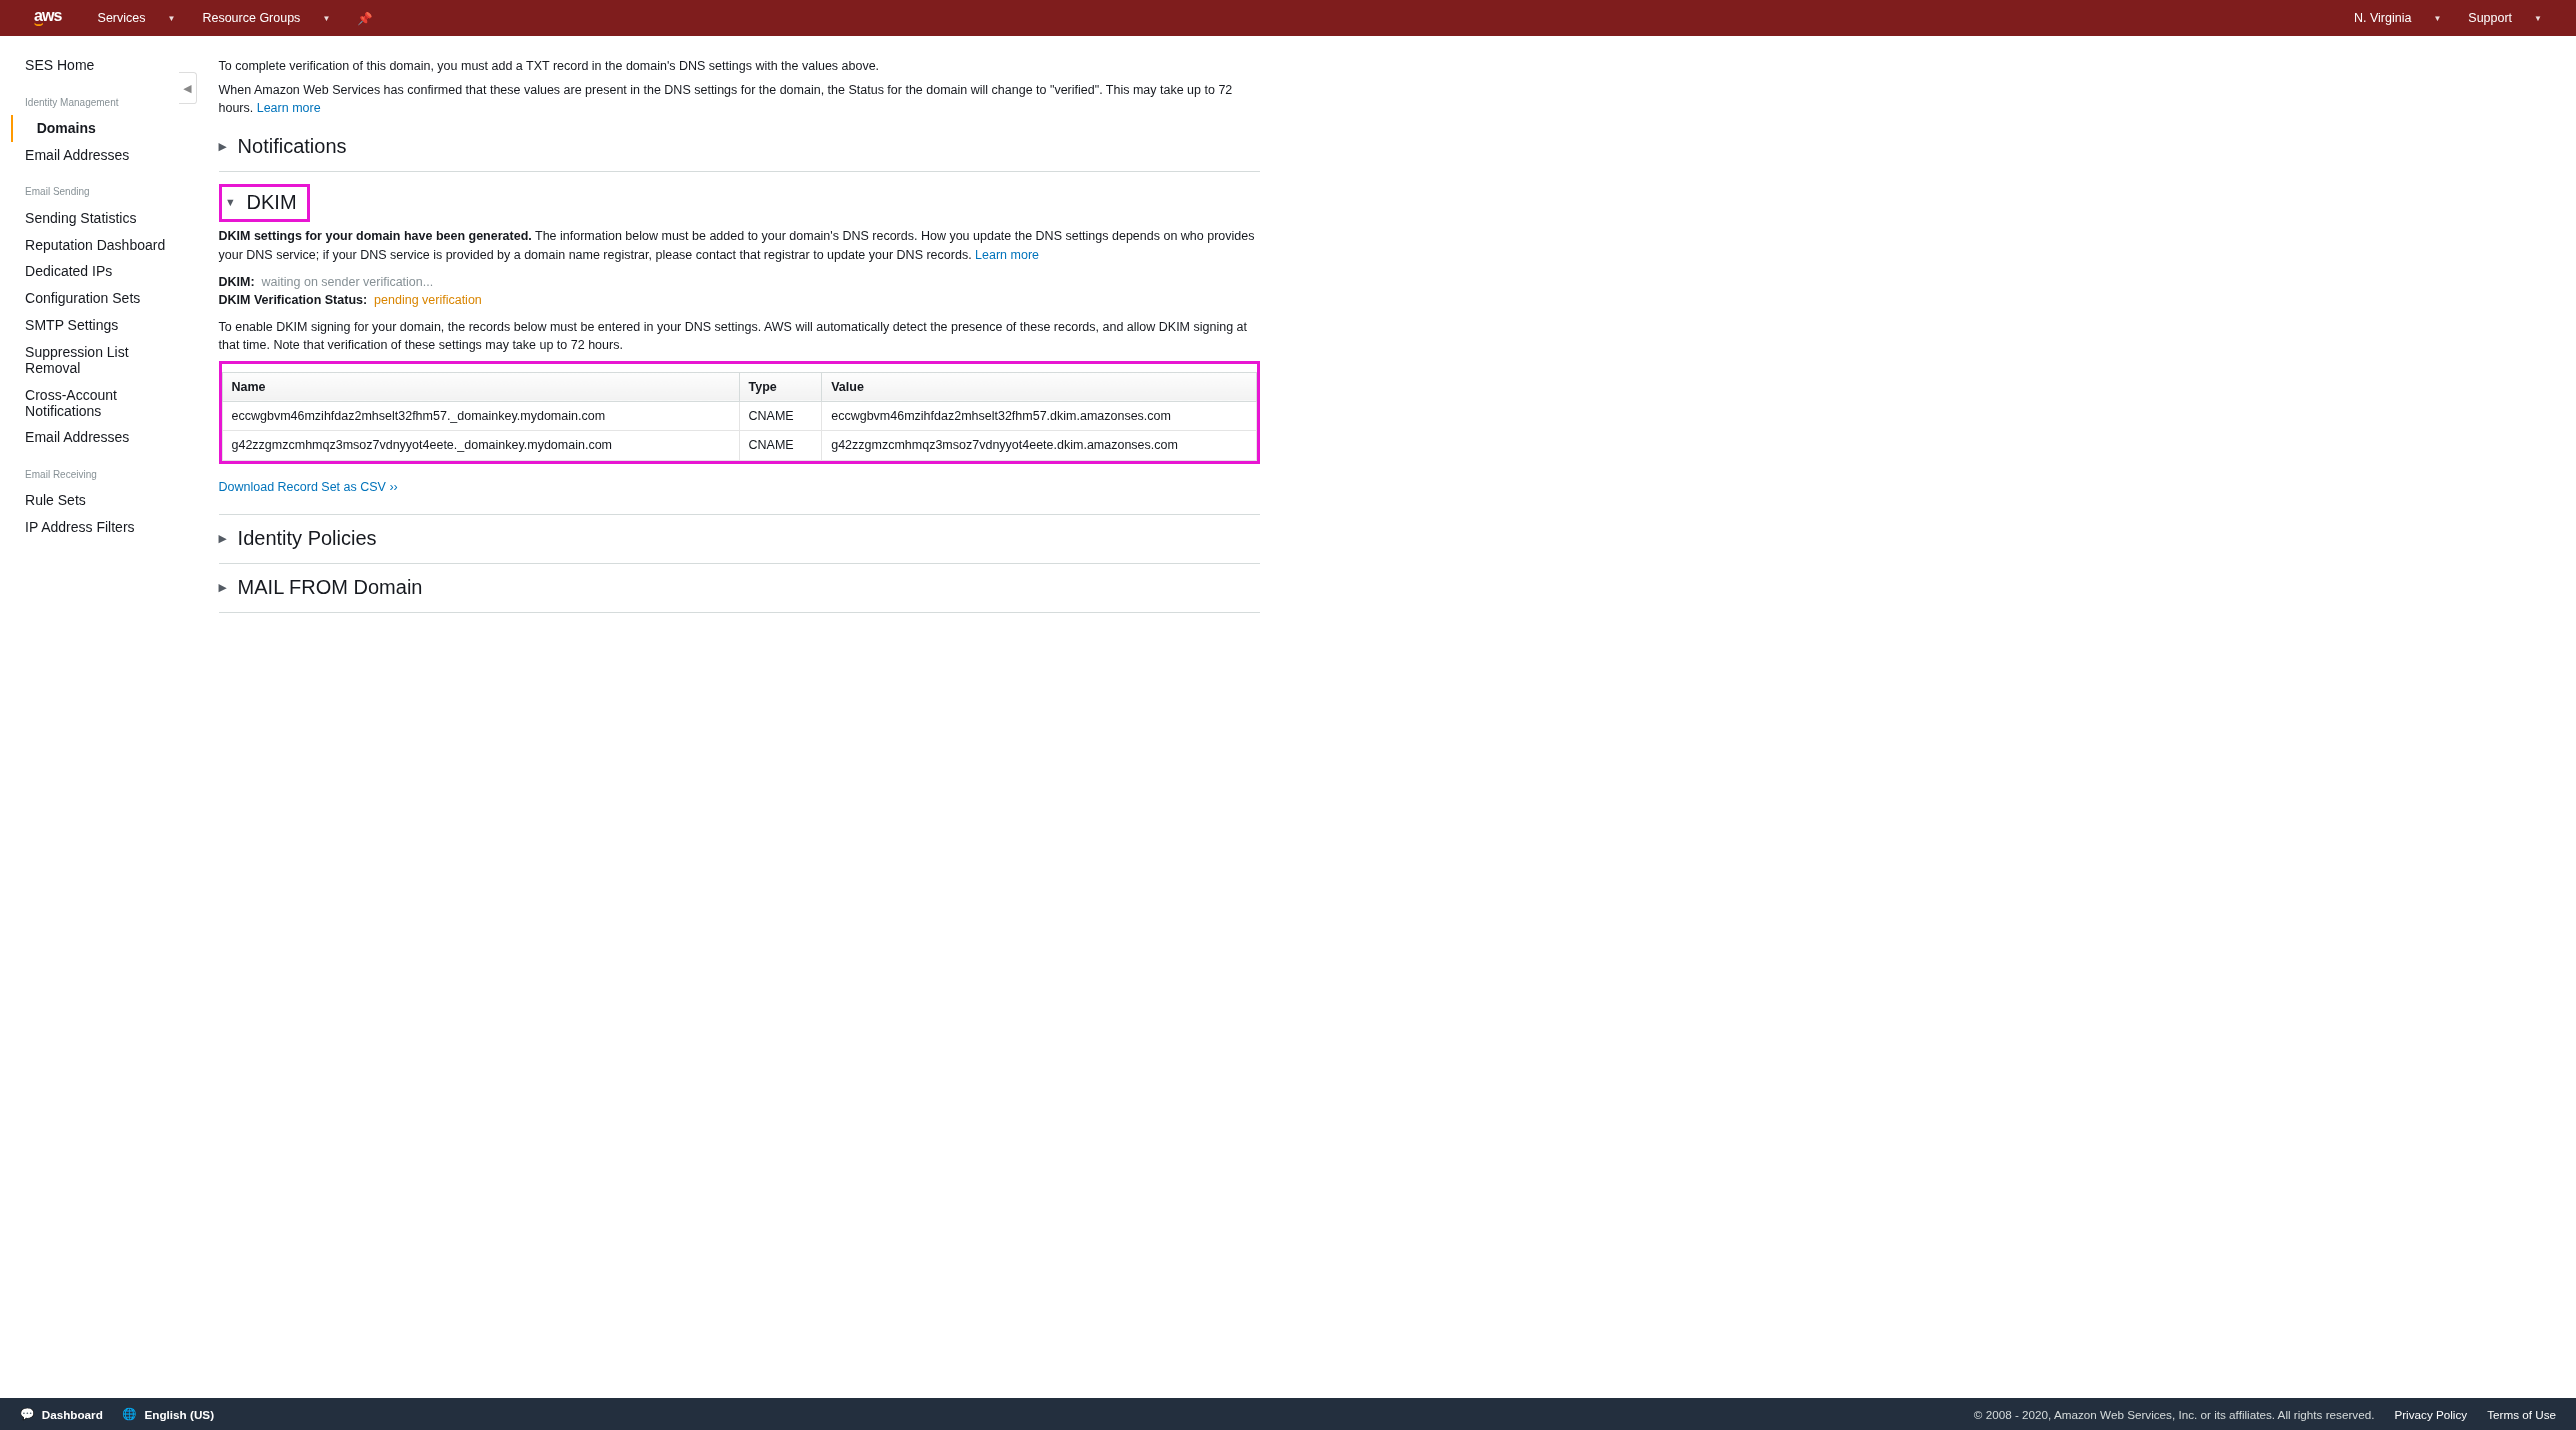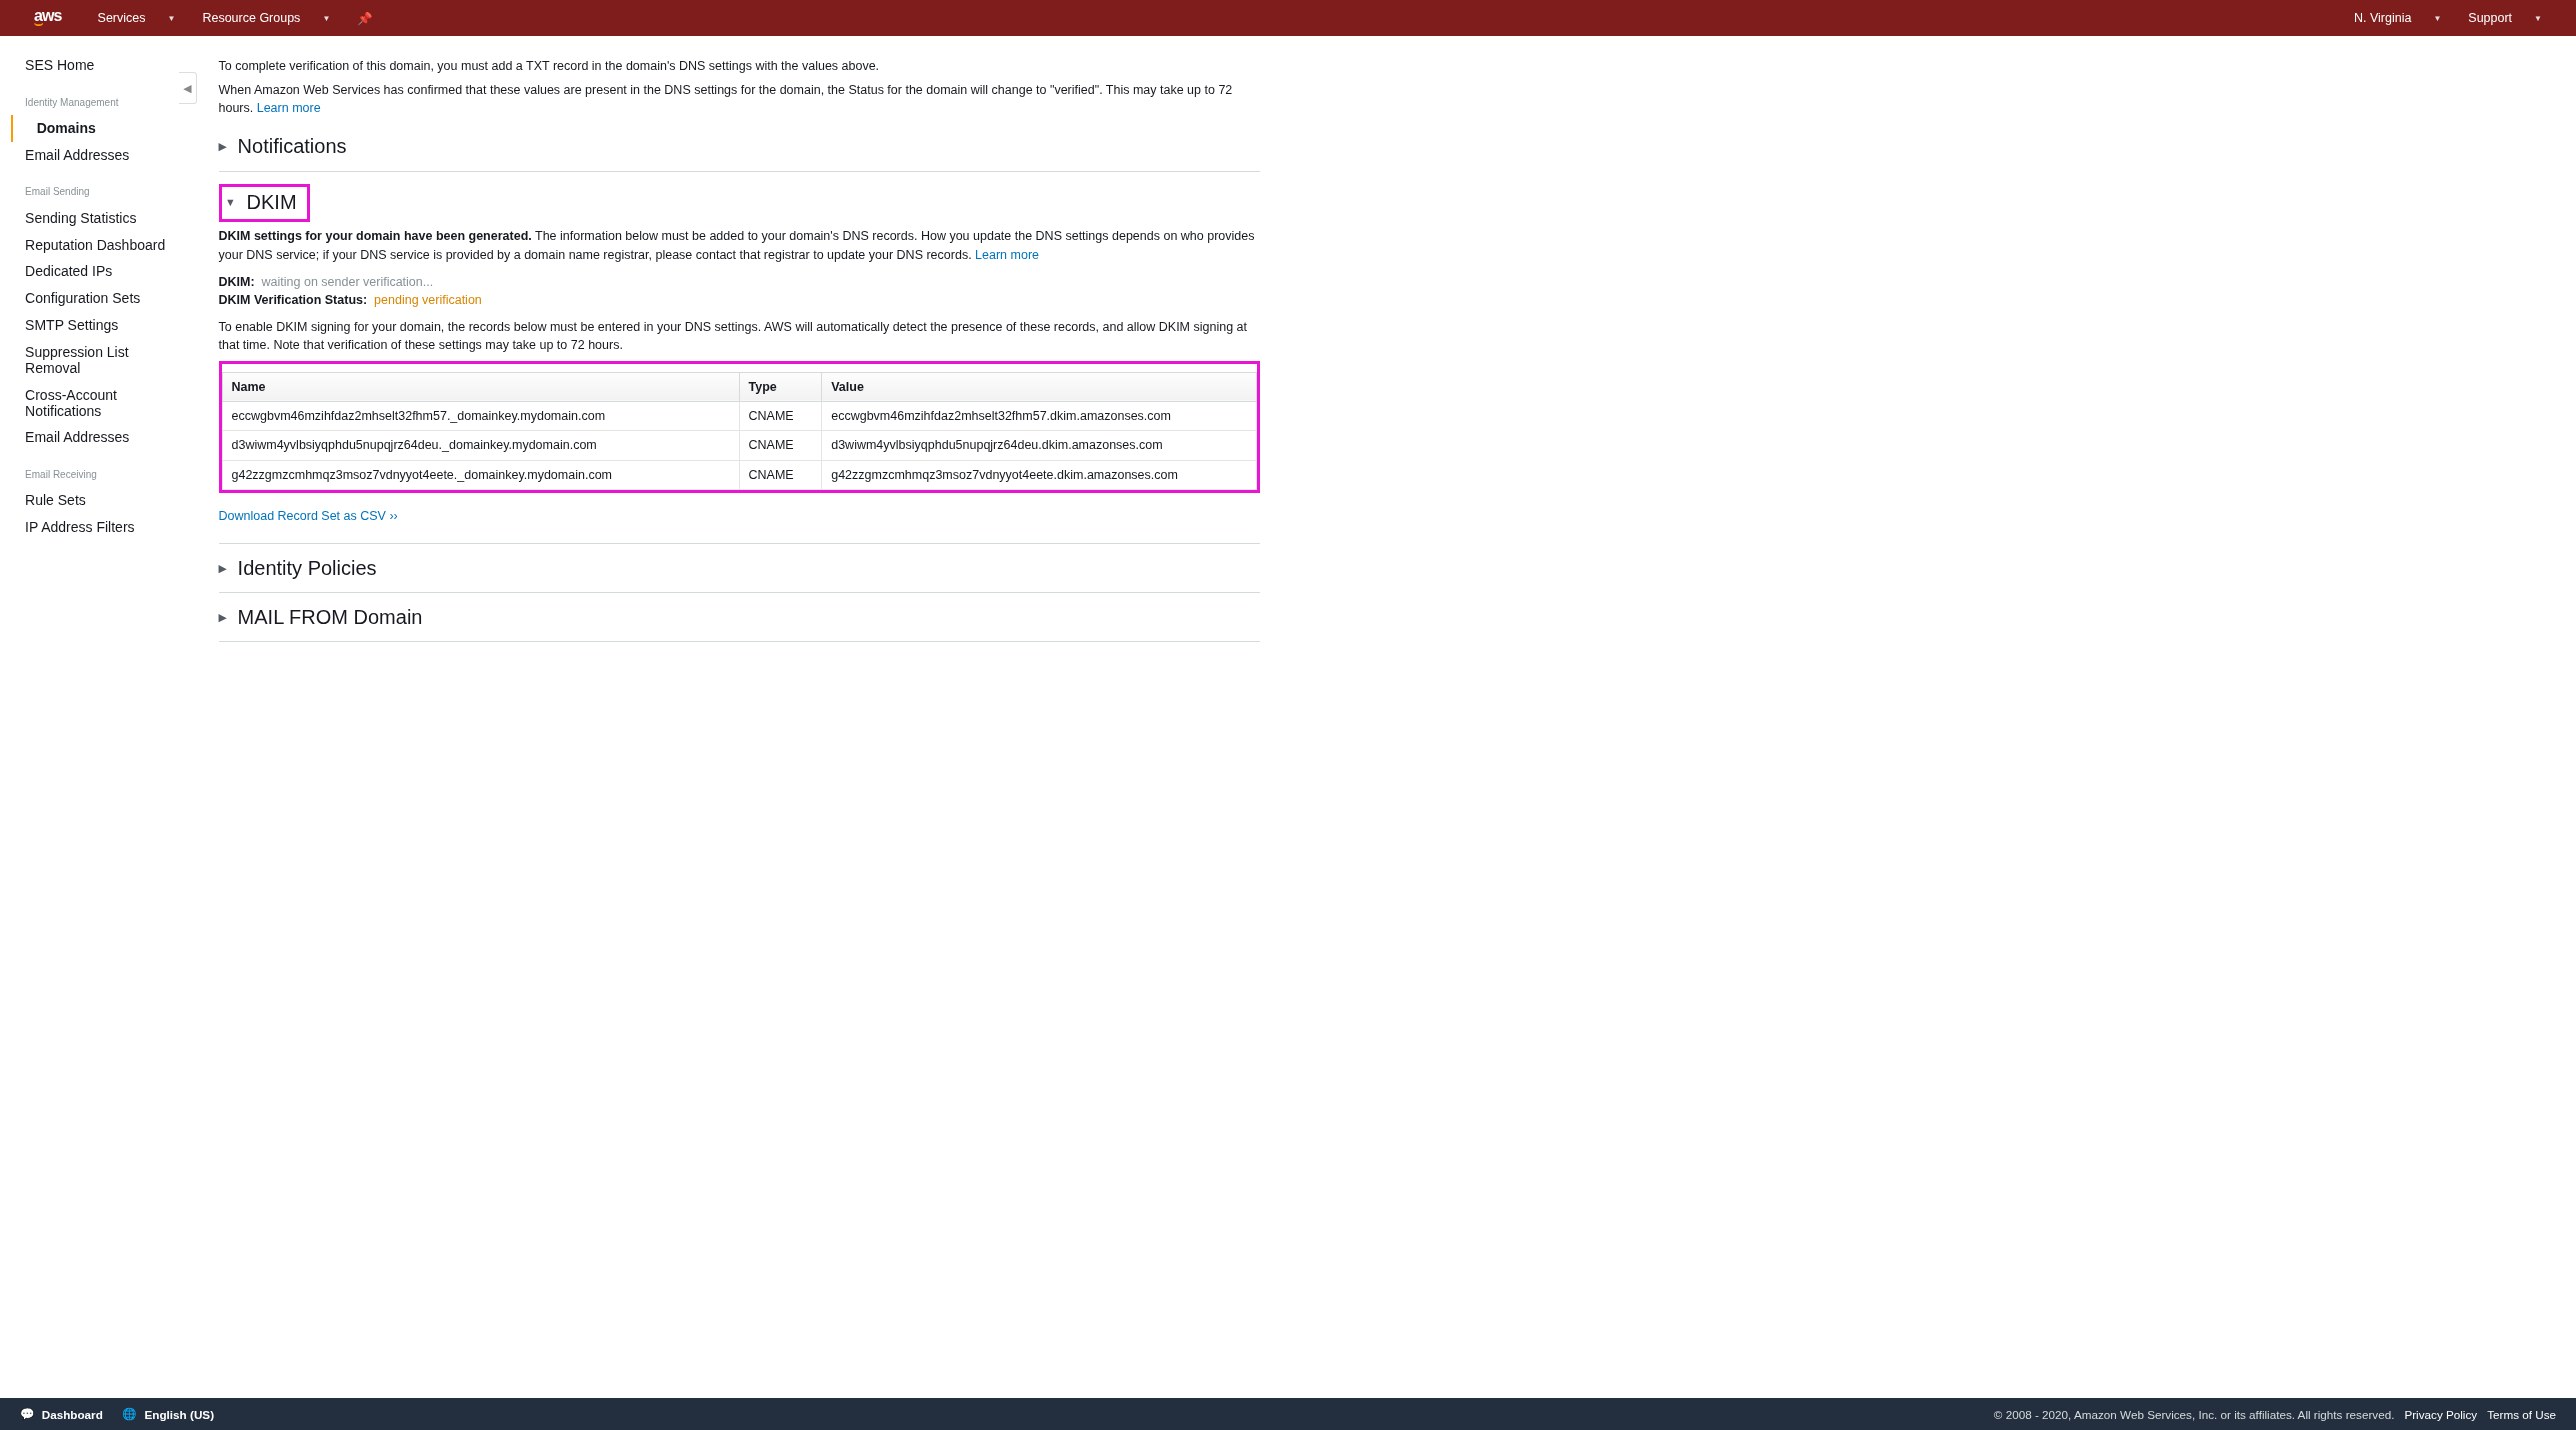--- a/index.html
+++ b/index.html
@@ -27,21 +27,21 @@
 .tri{ font-size:10.8px; color:#545b64; }
 .hlbox{ border:3.6px solid #e815d2; display:inline-block; padding:3.6px 10.8px 5.4px 3.6px; }
 .hlboxT{ border:3.6px solid #e815d2; padding:0; }
 .status-pending{ color:#d98500; }
 .status-wait{ color:#879196; }
 .tbl{ width:100%; border-collapse:collapse; margin-top:7.2px; font-size:12.5px; }
 .tbl th{ text-align:left; font-weight:700; padding:7.2px 9px; background:linear-gradient(#fdfdfd,#f2f2f2); border:0.9px solid #d5dbdb; }
 .tbl td{ padding:7.2px 9px; border:0.9px solid #e4e4e4; background:#fff; }
 .footer{ background:#232f3e; color:#fff; height:32px; display:flex; align-items:center; padding:0 20px; font-size:11.7px; }
 .footer .fitem{ display:flex; align-items:center; gap:7.2px; margin-right:20px; cursor:pointer;}
-.footer .right{ margin-left:auto; display:flex; align-items:center; gap:10px; }
+.footer .right{ margin-left:auto; display:flex; align-items:center; gap:20px; }
 .footer .right span, .footer .right a{ color:#d5dbdb; }
 .footer a{ color:#fff; text-decoration:none; }
 .footer a.white{ color:#fff; }
 .bold{ font-weight:700; }
 .mtop{ margin-top:12.5px; }
 </style>
 </head>
 <body>
 
 <div class="top">
@@ -138,25 +138,20 @@
               <th>Value</th>
             </tr>
           </thead>
           <tbody>
             <tr>
               <td>eccwgbvm46mzihfdaz2mhselt32fhm57._domainkey.mydomain.com</td>
               <td>CNAME</td>
               <td>eccwgbvm46mzihfdaz2mhselt32fhm57.dkim.amazonses.com</td>
             </tr>
             <tr>
-              <td>d3wiwm4yvlbsiyqphdu5nupqjrz64deu._domainkey.mydomain.com</td>
-              <td>CNAME</td>
-              <td>d3wiwm4yvlbsiyqphdu5nupqjrz64deu.dkim.amazonses.com</td>
-            </tr>
-            <tr>
               <td>g42zzgmzcmhmqz3msoz7vdnyyot4eete._domainkey.mydomain.com</td>
               <td>CNAME</td>
               <td>g42zzgmzcmhmqz3msoz7vdnyyot4eete.dkim.amazonses.com</td>
             </tr>
           </tbody>
         </table>
       </div>
 
       <p style="margin-top:14.3px">
         <a class="link">Download Record Set as CSV ››</a>

